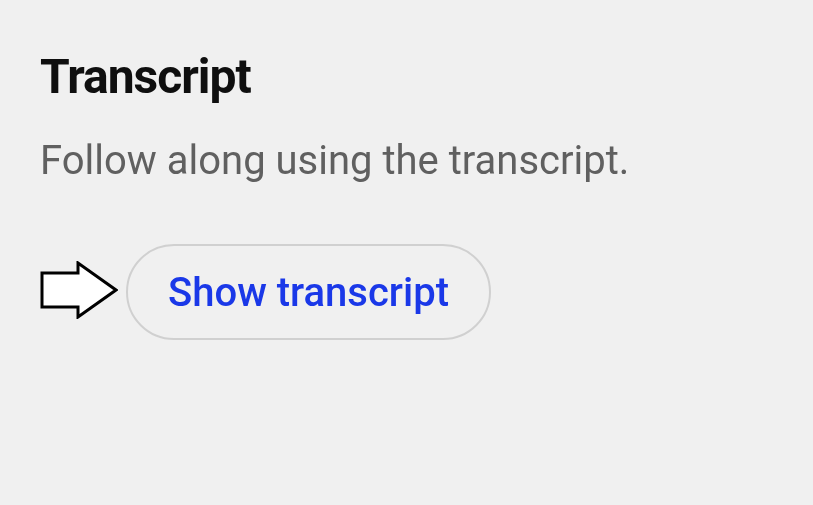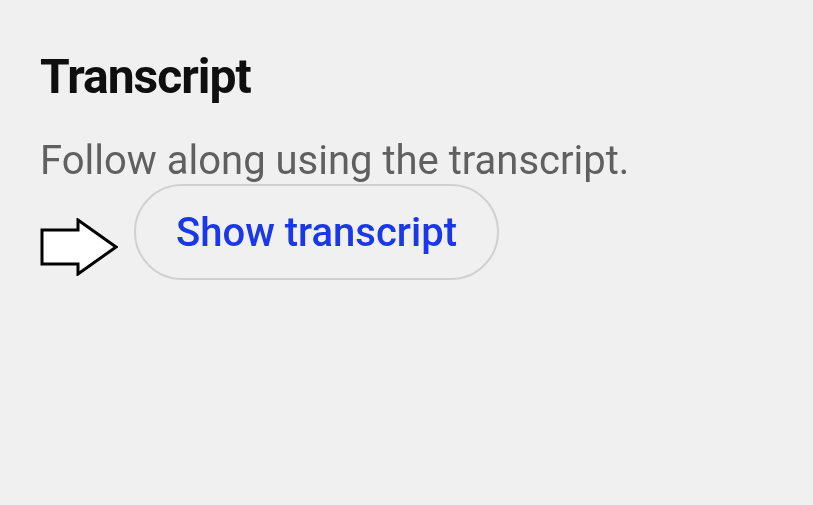--- a/index.html
+++ b/index.html
@@ -19,25 +19,26 @@
       font-size: 48px;
       font-weight: 700;
       color: #0f0f0f;
       letter-spacing: -1px;
       margin-bottom: 32px;
     }
     .section-description {
       font-size: 40px;
       font-weight: 400;
       color: #606060;
+      margin-bottom: 60px;
     }
     .button-row {
       display: flex;
-      align-items: flex-end;
-      gap: 16px;
+      align-items: center;
+      gap: 8px;
     }
     .arrow-icon {
       flex-shrink: 0;
     }
     .show-transcript-btn {
       display: inline-flex;
       align-items: center;
       justify-content: center;
       height: 96px;
       padding: 0 40px;

